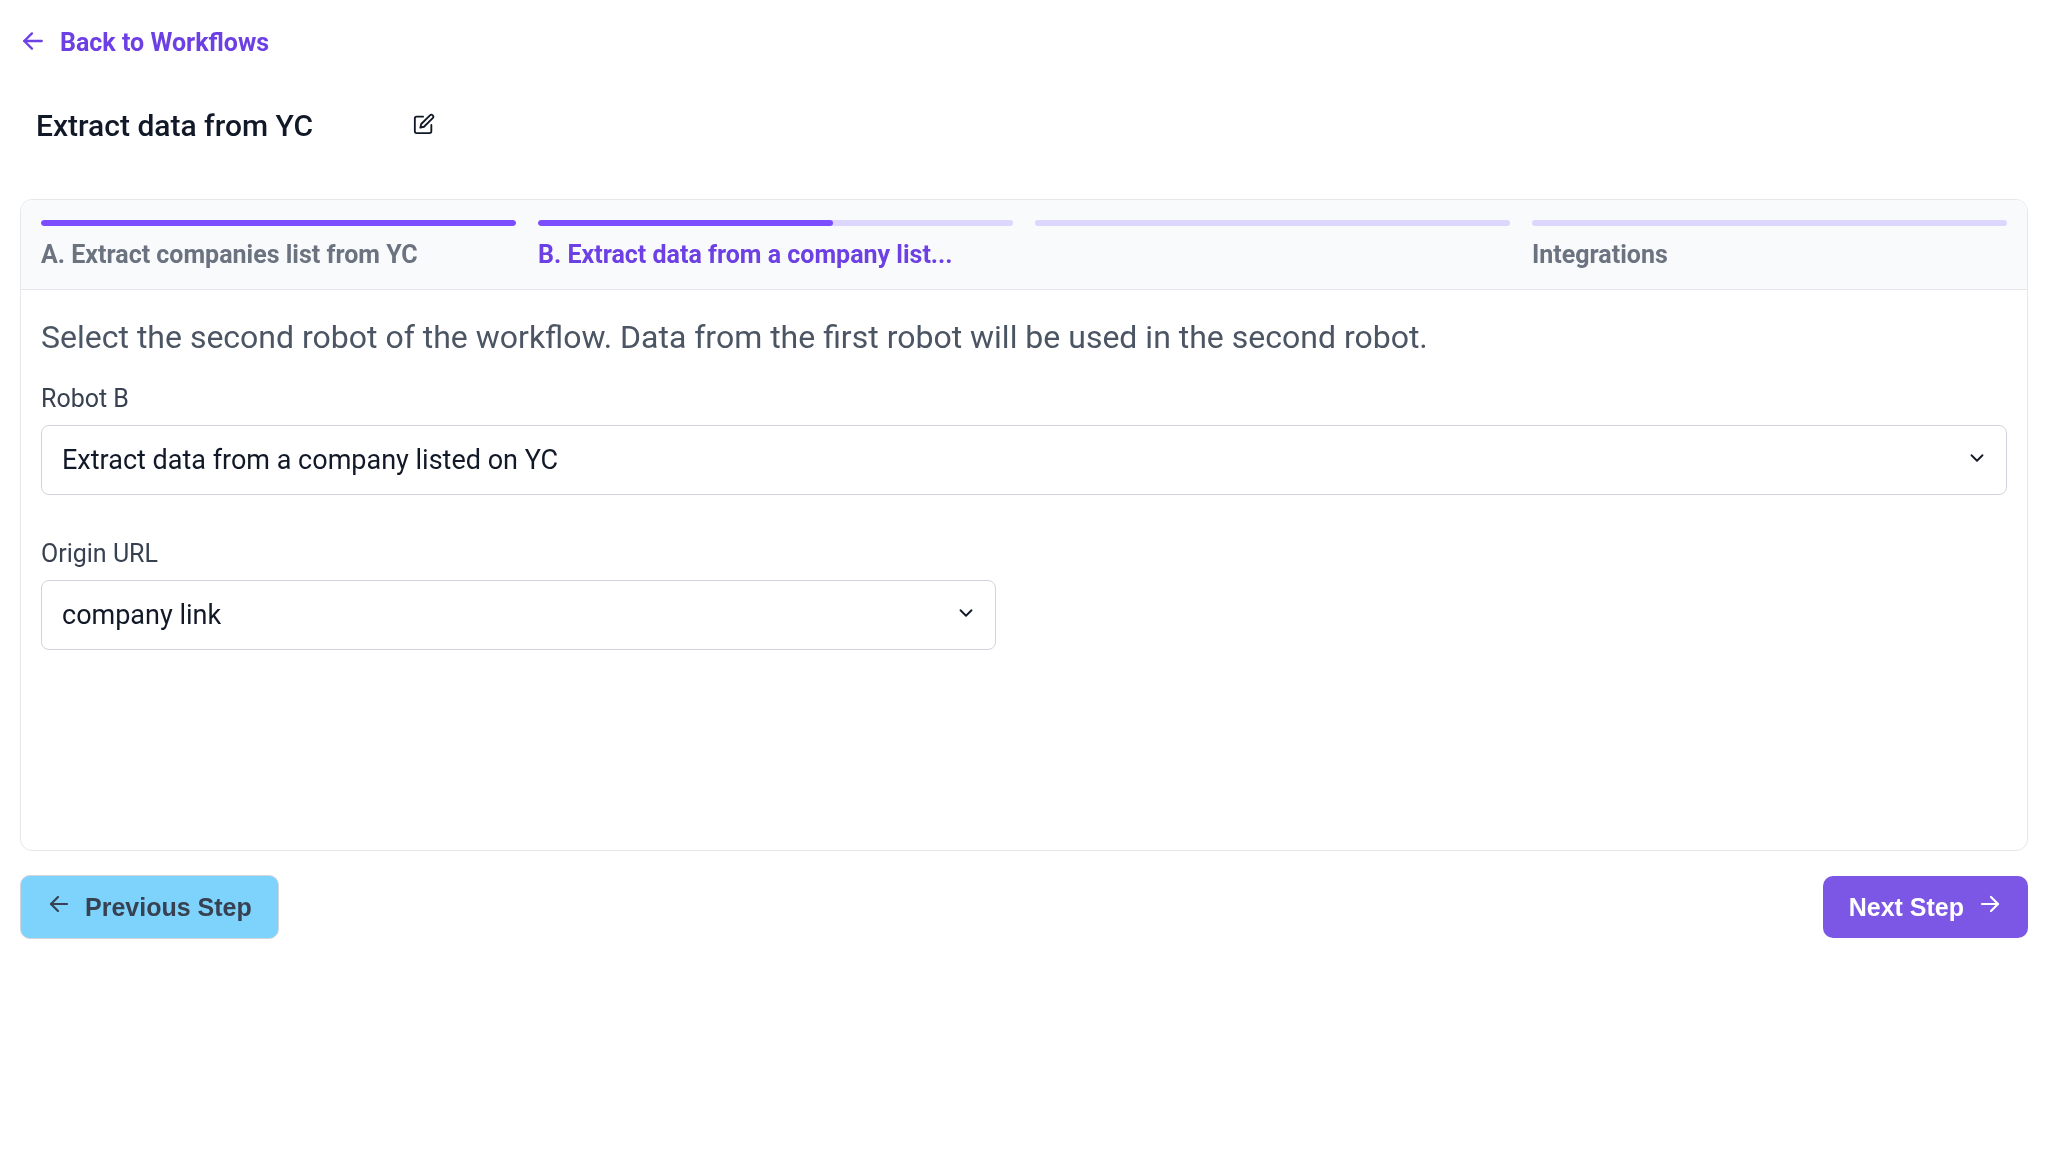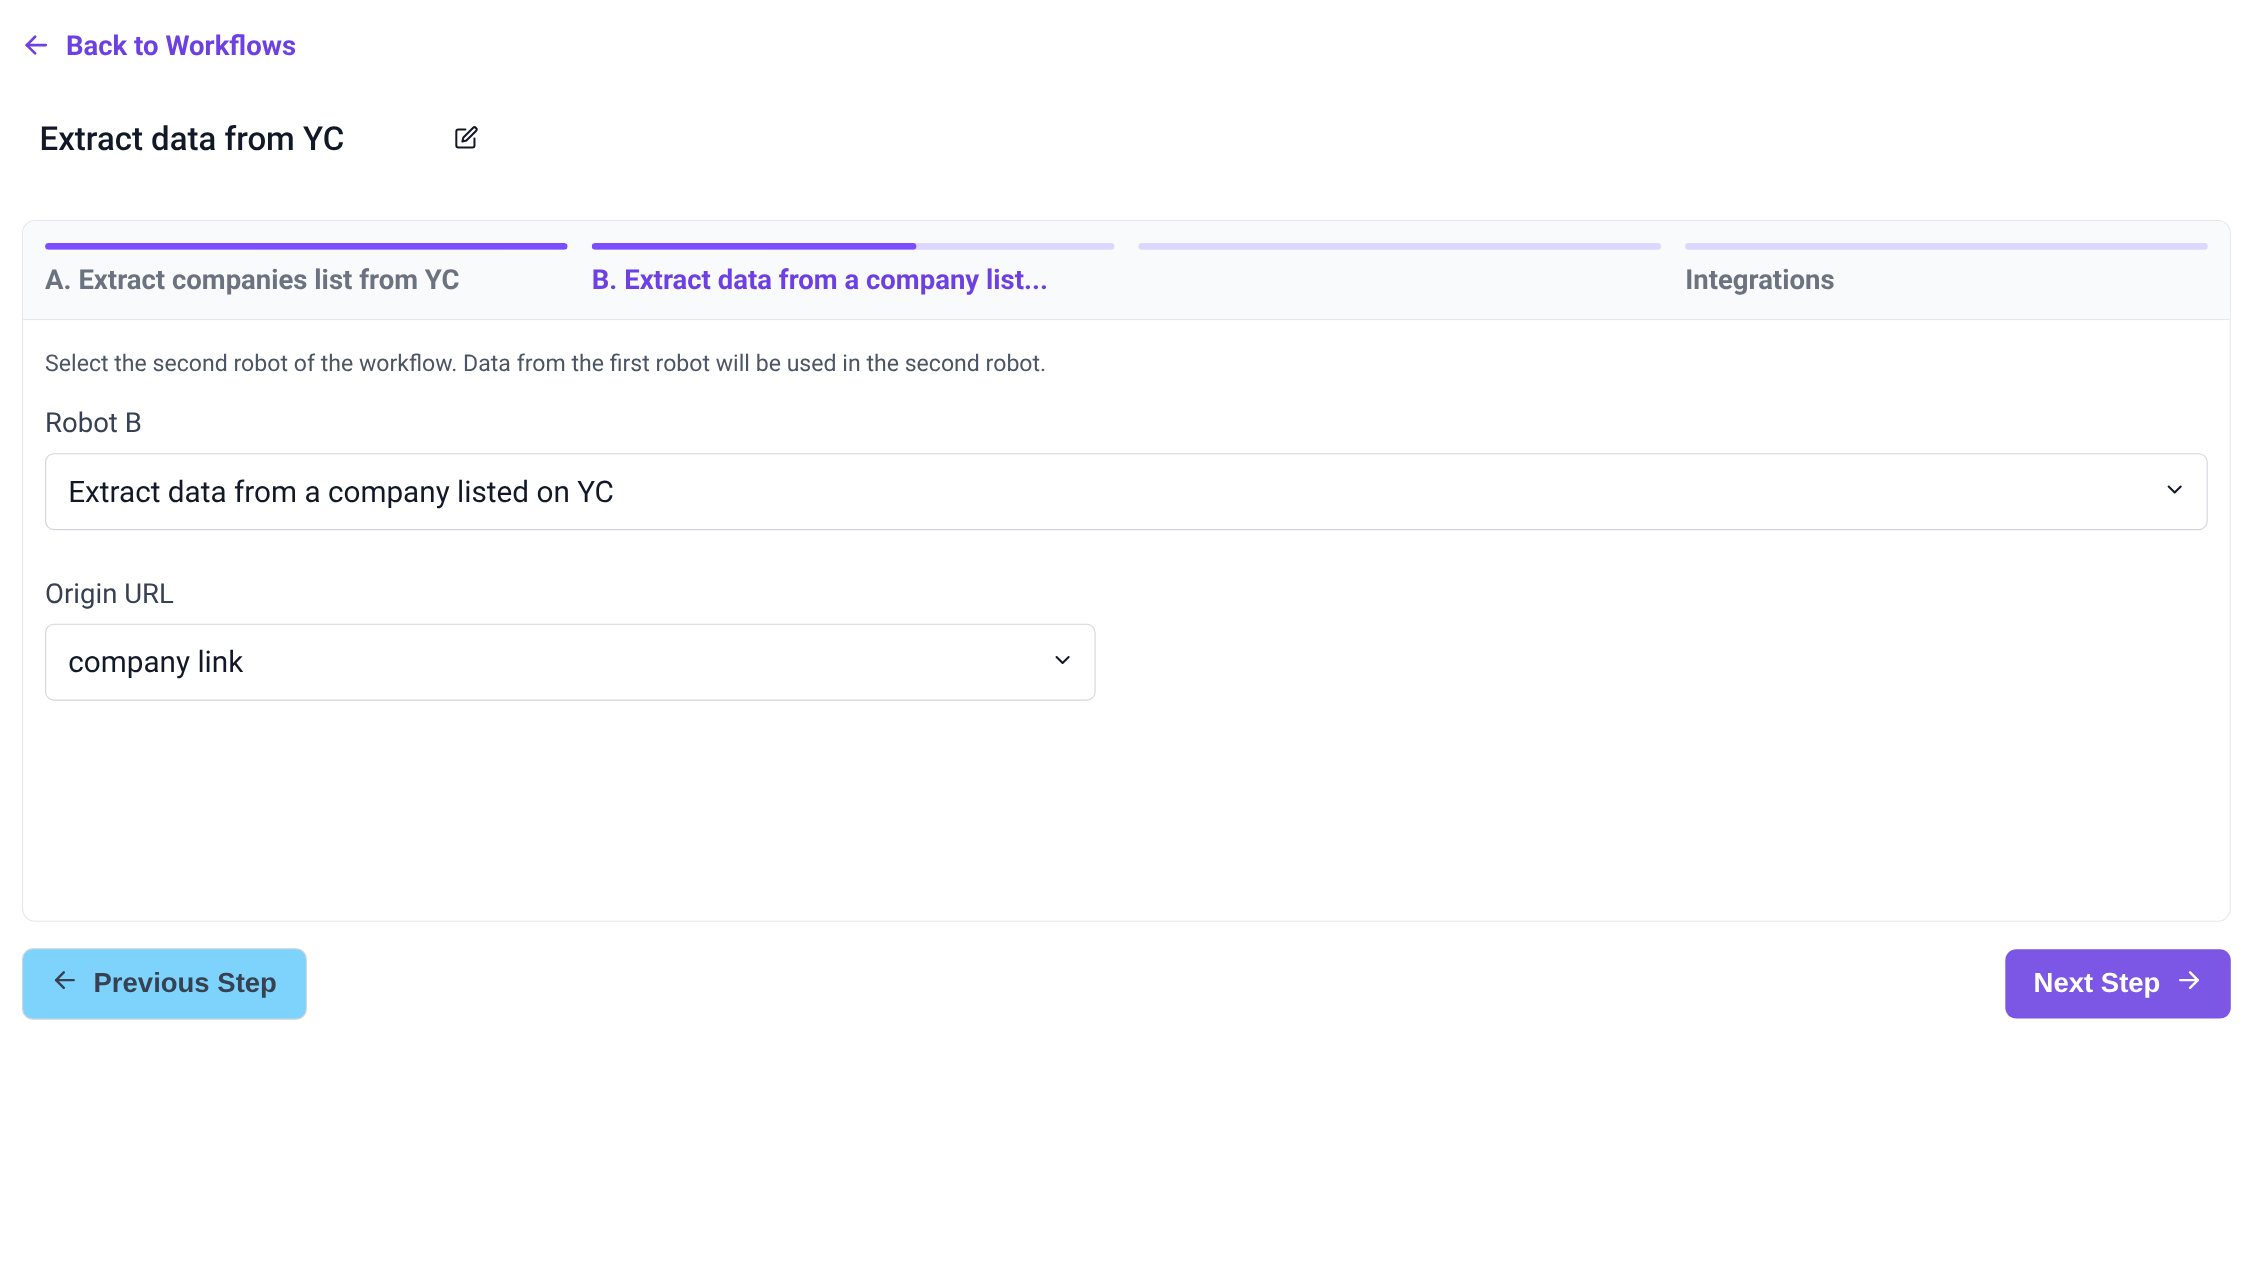--- a/index.html
+++ b/index.html
@@ -113,21 +113,21 @@
     
     .step.active .step-label {
       color: #6d40e4;
     }
     
     .card-body {
       padding: 28px 20px 200px 20px;
     }
     
     .instruction {
-      font-size: 21px;
+      font-size: 32px;
       color: #4b5563;
       margin-bottom: 28px;
     }
     
     .form-label {
       font-size: 25px;
       color: #374151;
       margin-bottom: 12px;
       display: block;
     }

